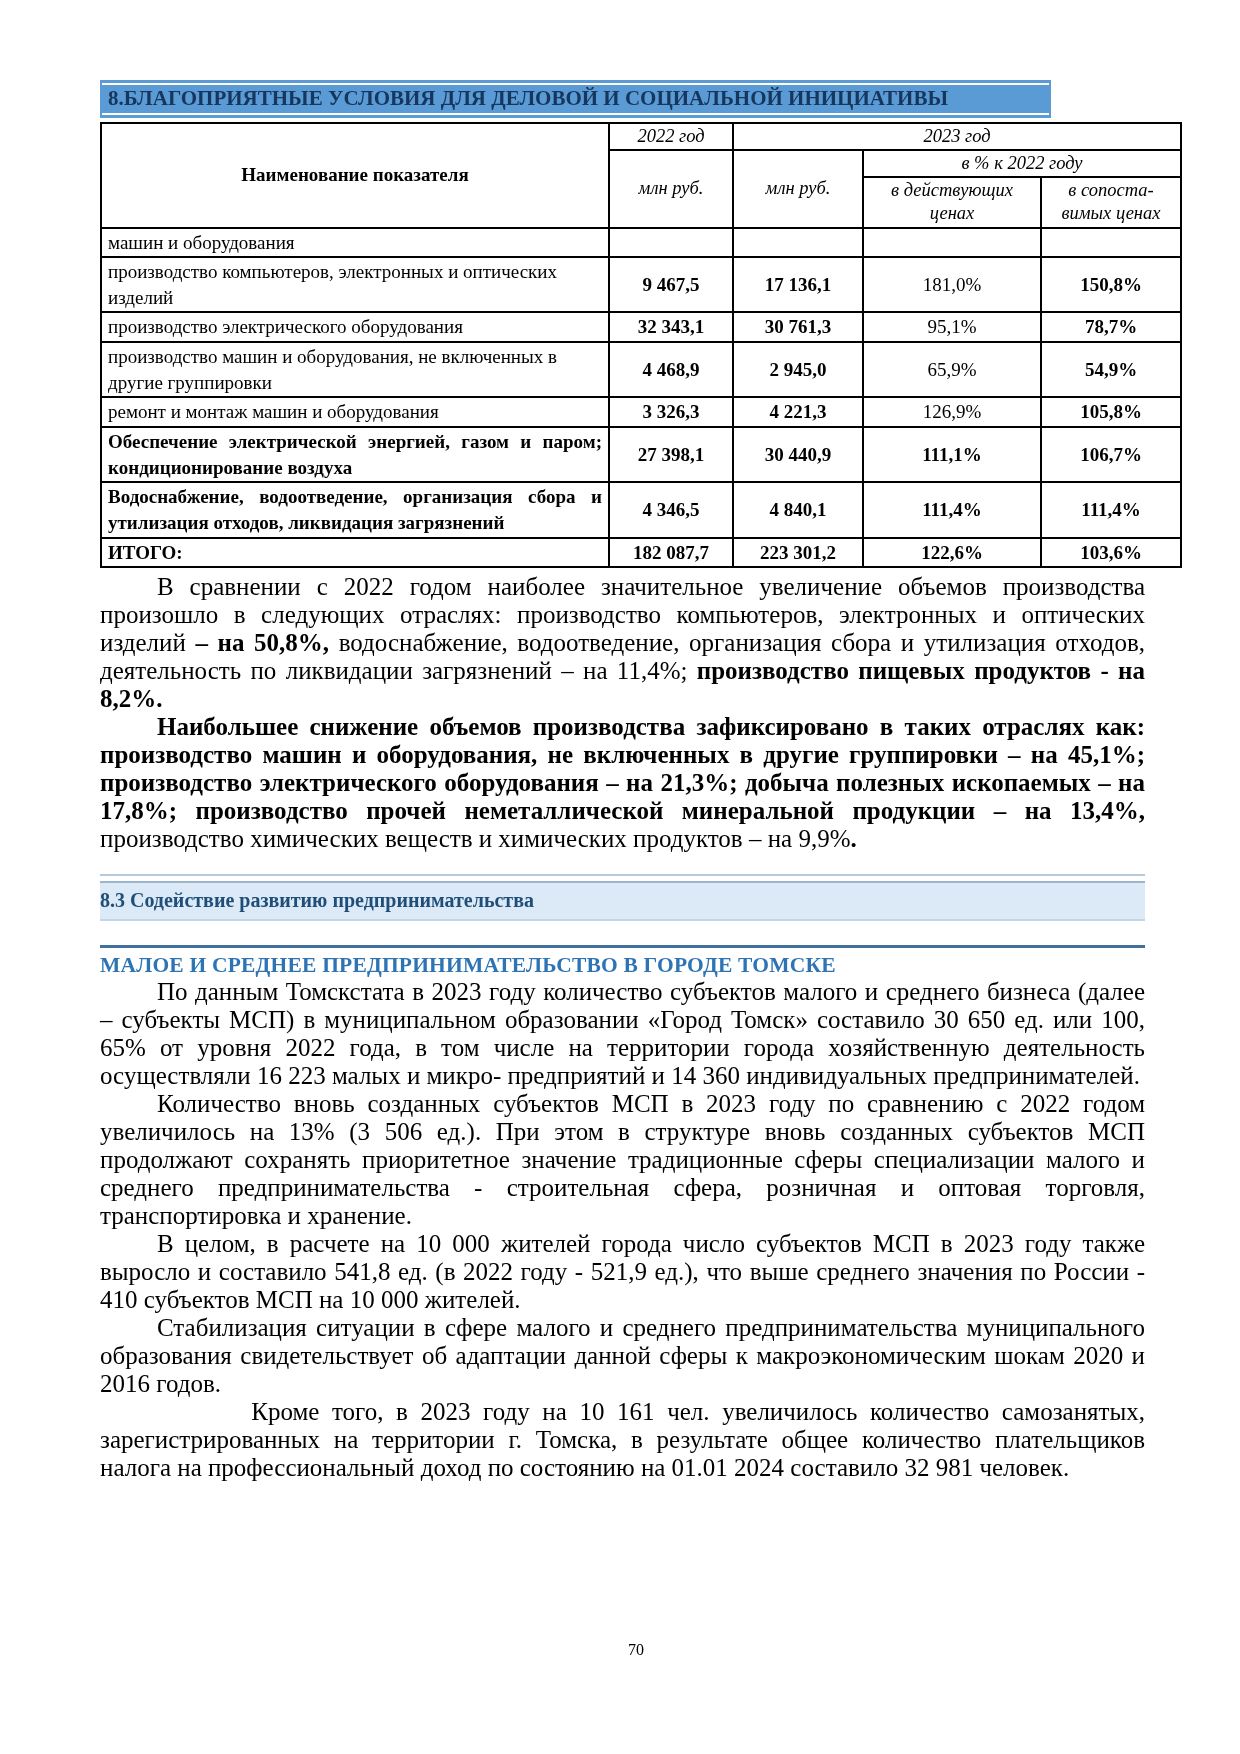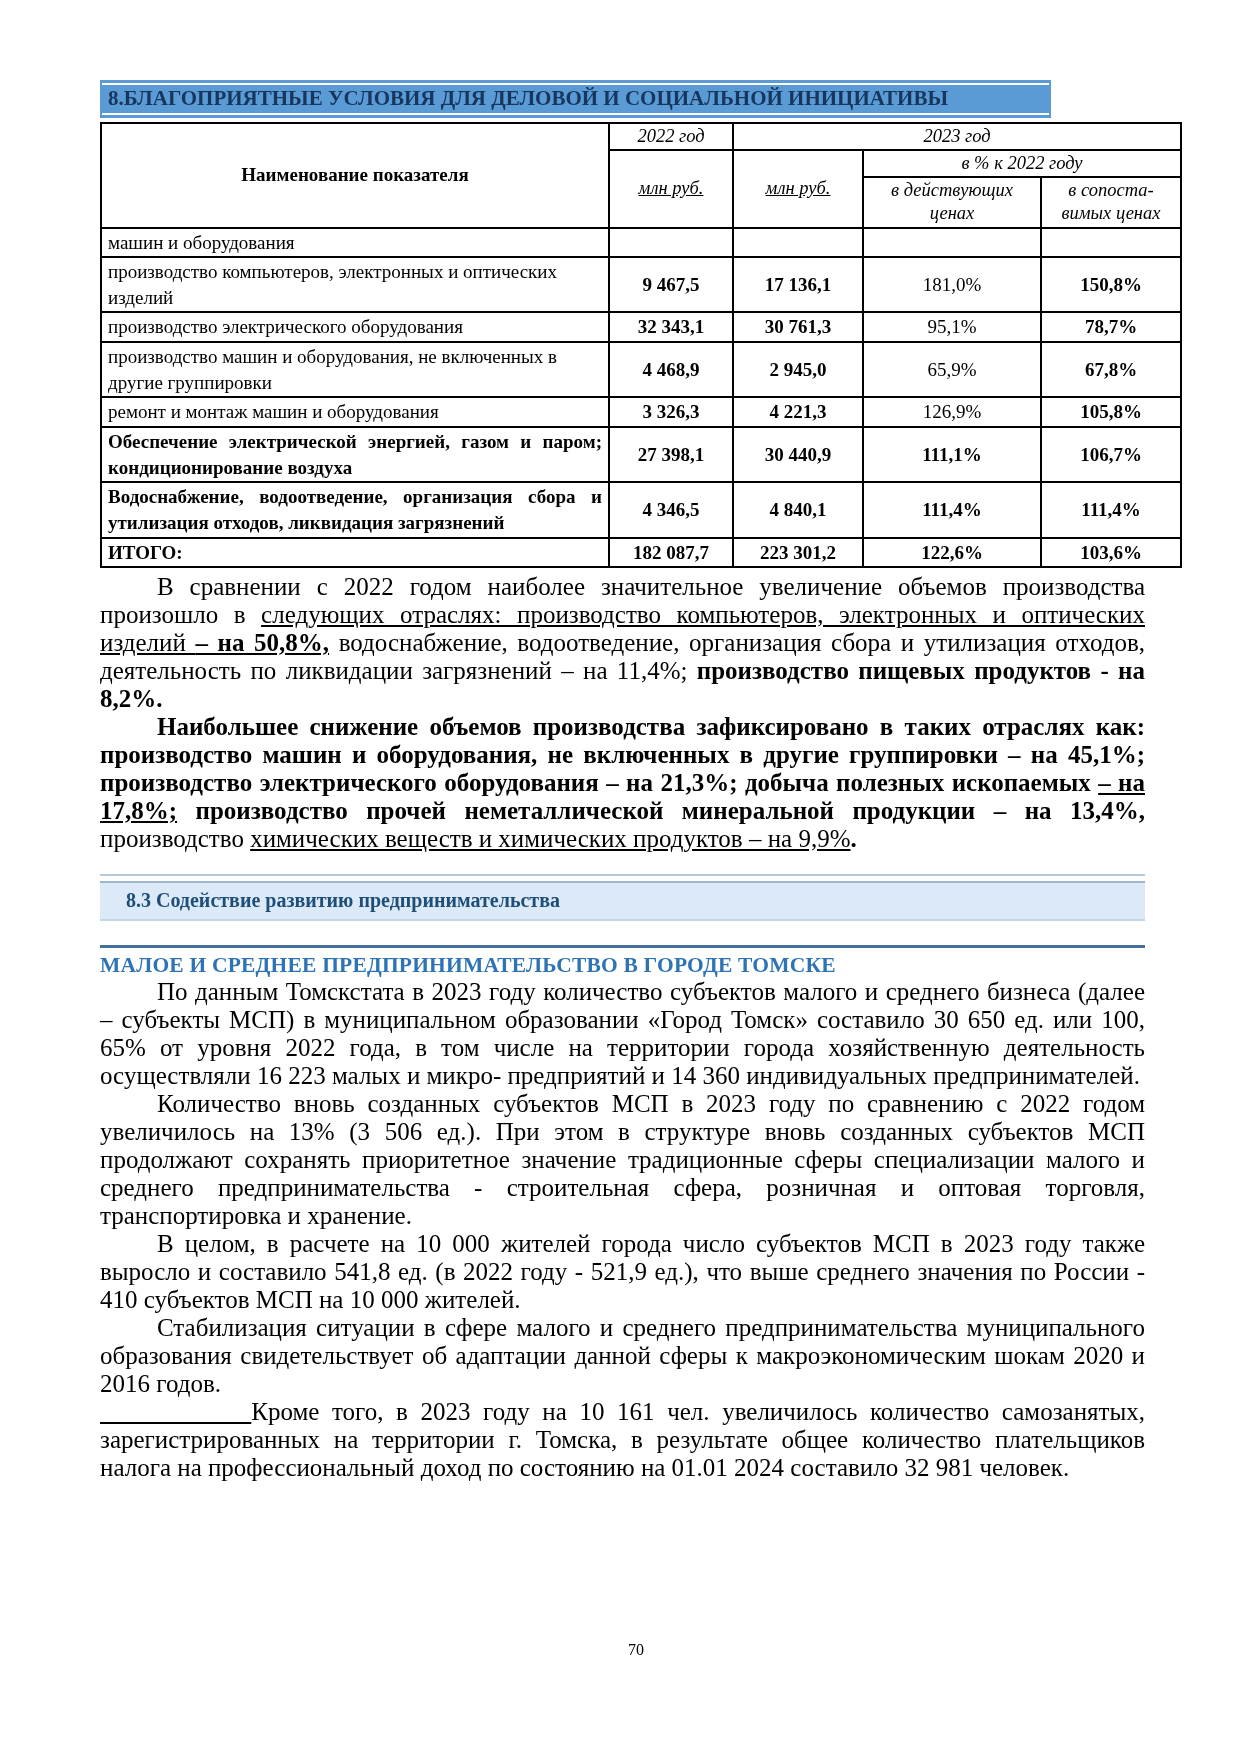--- a/index.html
+++ b/index.html
@@ -41,21 +41,21 @@
     padding:1px 6px;
     vertical-align:middle;
     overflow:hidden;
   }
   .name-hdr{font-weight:bold;text-align:center;font-size:19px;border-radius:14px;}
   .it{font-style:italic;text-align:center;font-weight:normal;font-size:18.5px;line-height:1.25;}
   .c-name{text-align:left;line-height:1.35;}
   .c-num{text-align:center;line-height:1.35;}
   .just{text-align:justify;}
   .b{font-weight:bold;}
-  .u{text-decoration:underline;}
+  .u{}
 
   
   .para{
     width:1045px;margin:0;
     text-align:justify;
     text-indent:57px;
     font-size:25px;
     line-height:28px;
   }
   .para.first{margin-top:5px;}
@@ -63,21 +63,21 @@
 
   
   .banner83{
     position:relative;
     margin-top:28px;
     width:1045px;box-sizing:border-box;
     background:#dce9f6;
     color:#1f4e79;
     font-weight:bold;
     font-size:20px;
-    padding:6px 10px 7px 26px;
+    padding:6px 10px 7px 0;
     border-top:2px solid #9db6cc;
     border-bottom:2px solid #c3d6e8;
   }
   .banner83::before{
     content:"";position:absolute;top:-9px;left:0;right:0;height:2px;background:#b7c9da;
   }
 
   
   .sme-title{
     margin-top:24px;
@@ -151,21 +151,21 @@
           <td class="c-num b">32 343,1</td>
           <td class="c-num b">30 761,3</td>
           <td class="c-num">95,1%</td>
           <td class="c-num b">78,7%</td>
         </tr>
         <tr>
           <td class="c-name">производство машин и оборудования, не включенных в другие группировки</td>
           <td class="c-num b">4 468,9</td>
           <td class="c-num b">2 945,0</td>
           <td class="c-num">65,9%</td>
-          <td class="c-num b">67,8%</td>
+          <td class="c-num b">54,9%</td>
         </tr>
         <tr>
           <td class="c-name">ремонт и монтаж машин и оборудования</td>
           <td class="c-num b">3 326,3</td>
           <td class="c-num b">4 221,3</td>
           <td class="c-num">126,9%</td>
           <td class="c-num b">105,8%</td>
         </tr>
         <tr>
           <td class="c-name b just">Обеспечение электрической энергией, газом и паром; кондиционирование воздуха</td>

